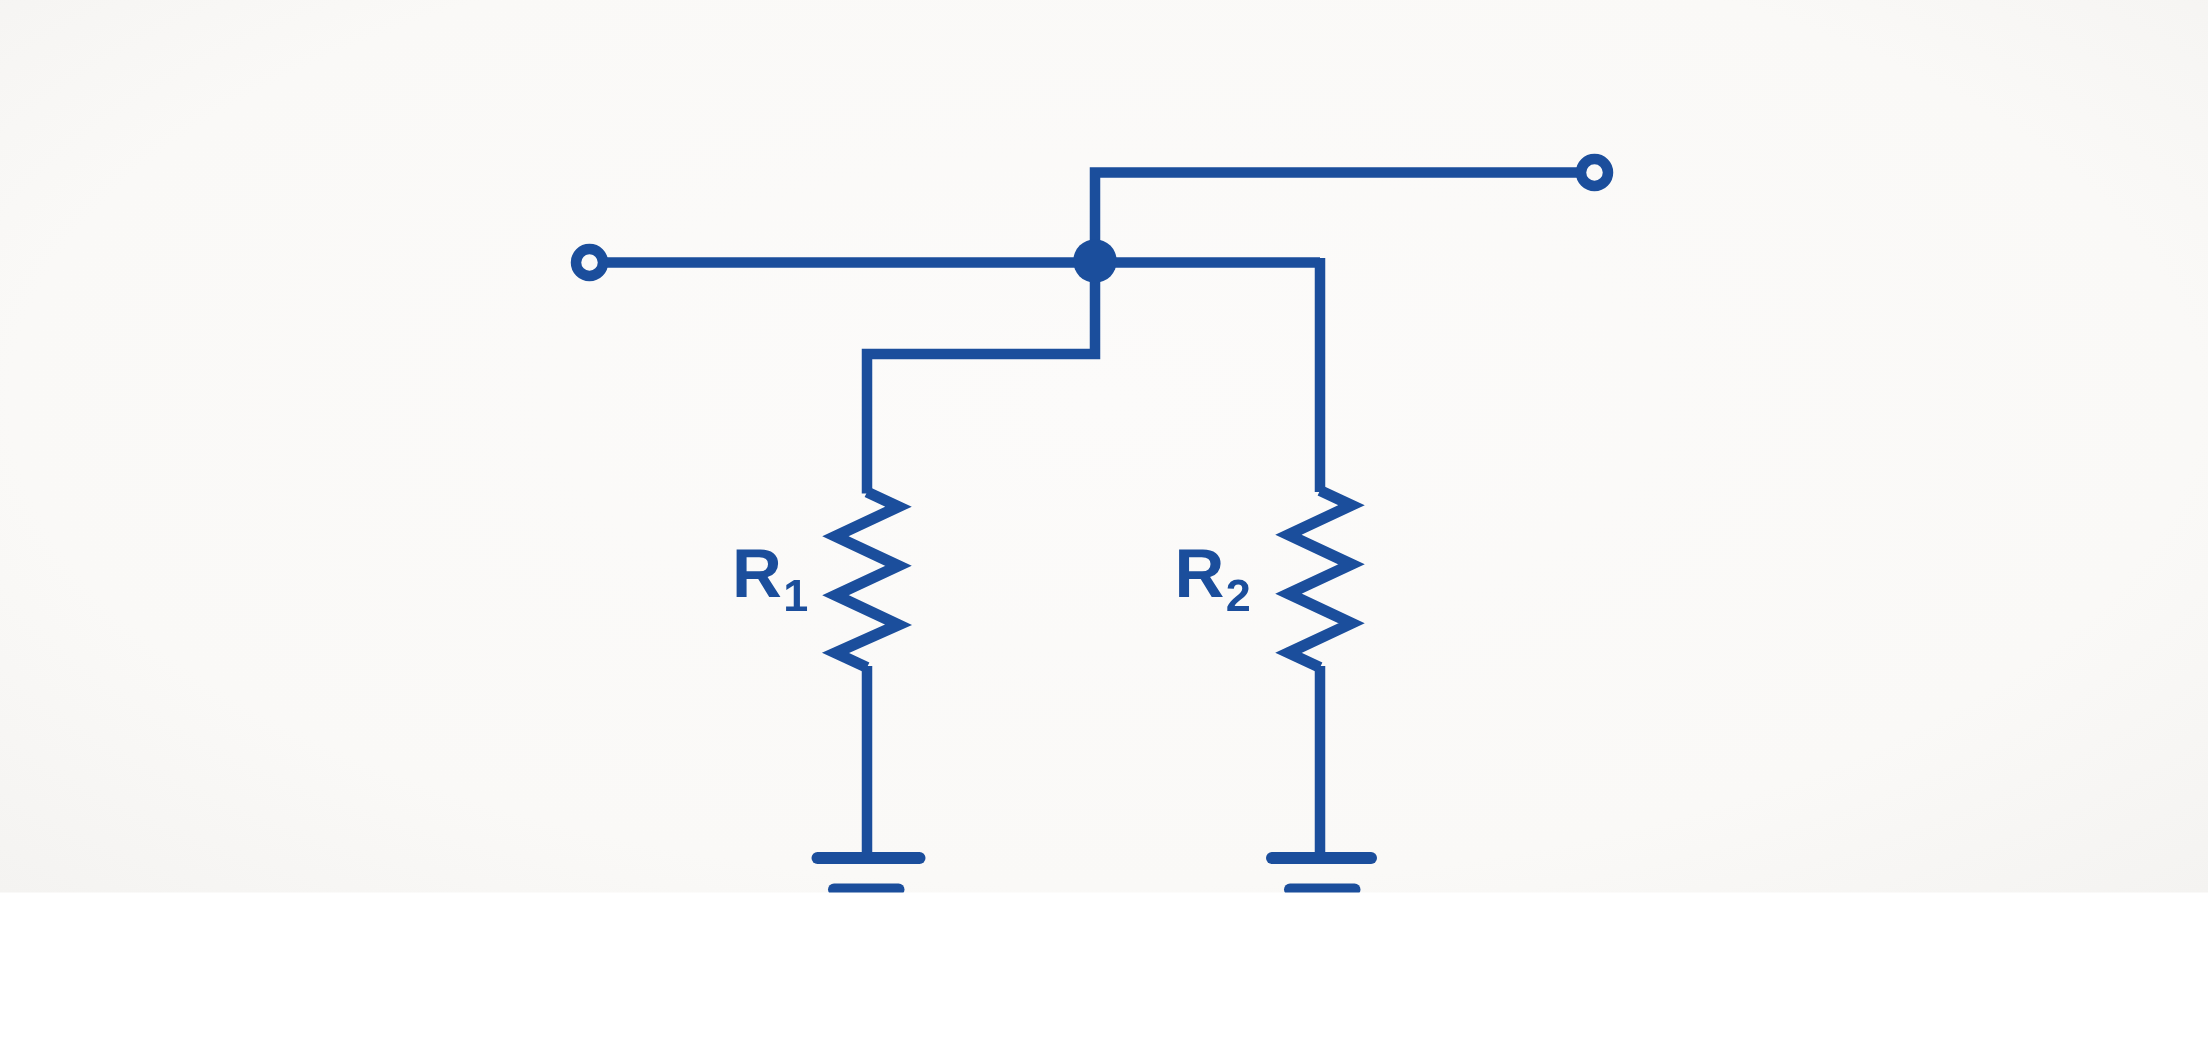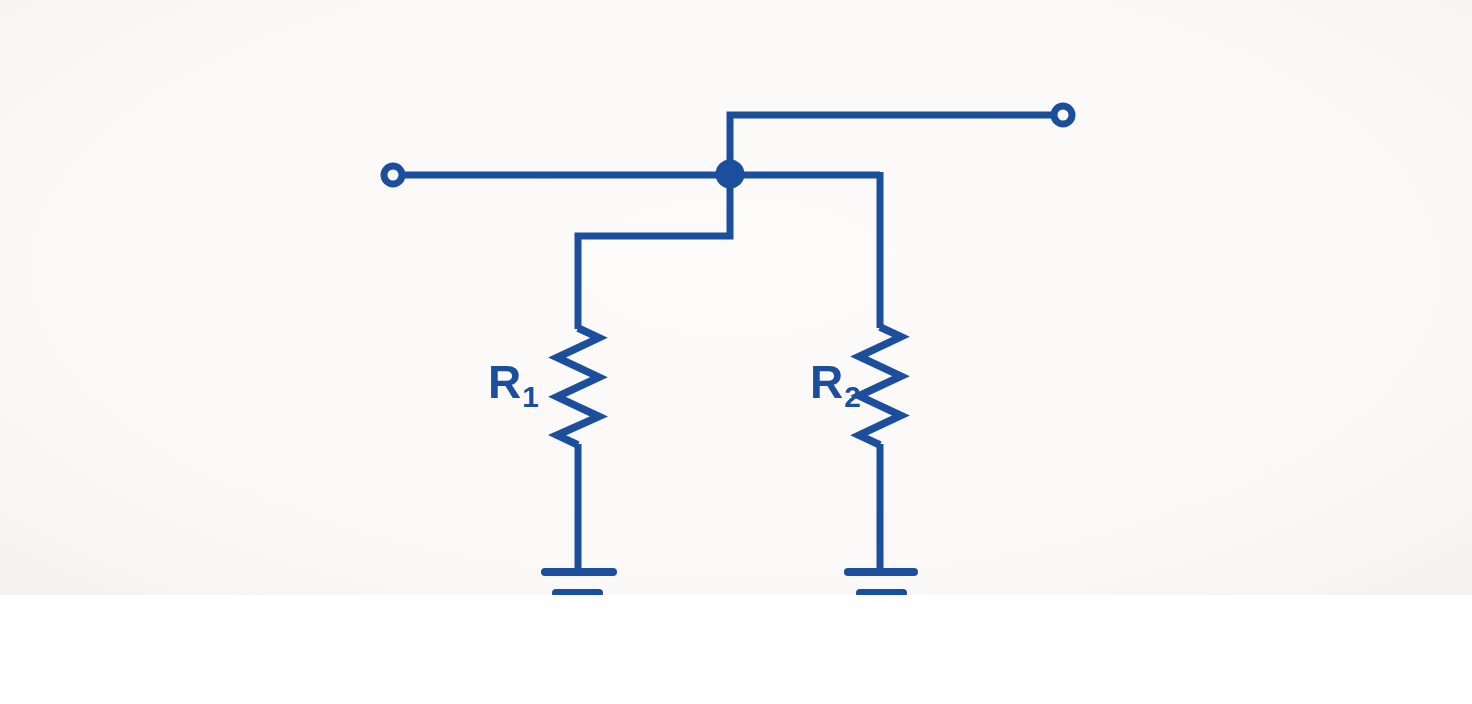--- a/index.html
+++ b/index.html
@@ -107,17 +107,17 @@
     <circle class="junction-dot" cx="730" cy="174" r="14.5"></circle>
 
     <circle class="terminal-ring" cx="393" cy="175" r="9"></circle>
     <circle class="terminal-ring" cx="1063" cy="115" r="9"></circle>
   </svg>
 
   <div class="r-label" style="left:488px; top:359px;">
     <span>R</span><span class="sub">1</span>
   </div>
 
-  <div class="r-label" style="left:810px; top:359px;">
+  <div class="r-label" style="left:783px; top:359px;">
     <span>R</span><span class="sub">2</span>
   </div>
 
 </div>
 
 </body></html>

